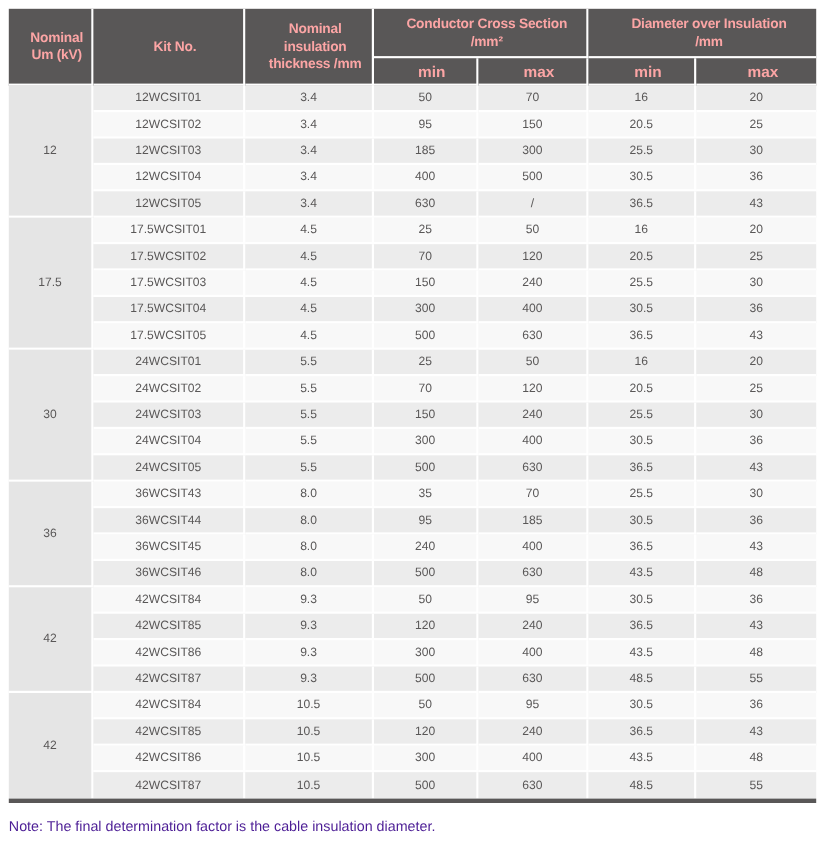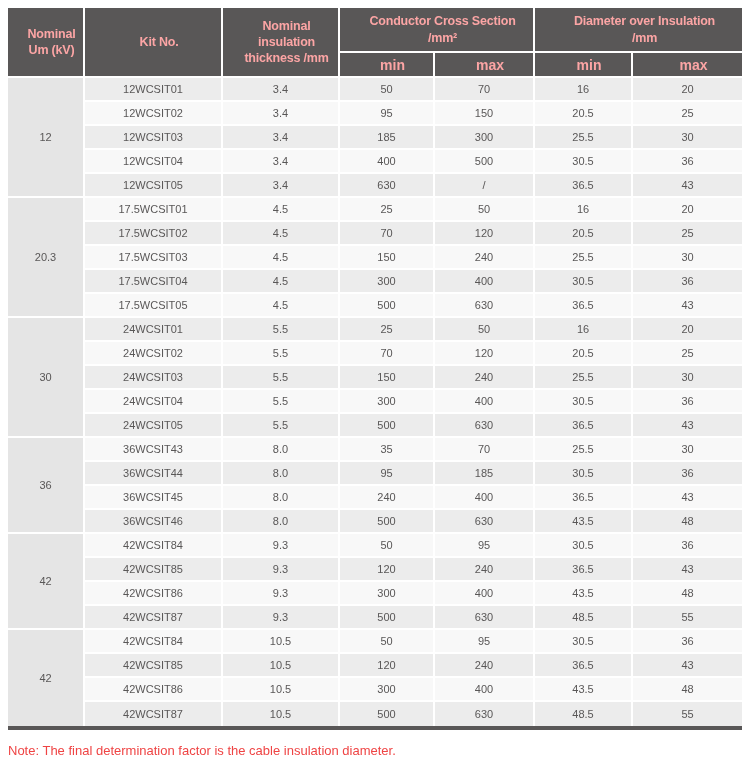--- a/index.html
+++ b/index.html
@@ -53,21 +53,21 @@
 
   .bottom-bar {
     width: 734px; height: 4px;
     background: #595757;
     margin-left: 8px;
   }
 
   .note {
     margin: 13px 0 0 8px;
     font-size: 13px;
-    color: #ef4444;
+    color: #4c1d95;
   }
 </style>
 </head>
 <body>
 
 <div class="page">
 
   <table class="spec-table">
     <colgroup>
       <col style="width:77px">
@@ -133,21 +133,21 @@
         </tr>
         <tr class="stripe-a">
           <td>12WCSIT05</td>
           <td>3.4</td>
           <td>630</td>
           <td>/</td>
           <td>36.5</td>
           <td>43</td>
         </tr>
         <tr class="stripe-b">
-          <td rowspan="5" class="voltage-cell">20.3</td>
+          <td rowspan="5" class="voltage-cell">17.5</td>
           <td>17.5WCSIT01</td>
           <td>4.5</td>
           <td>25</td>
           <td>50</td>
           <td>16</td>
           <td>20</td>
         </tr>
         <tr class="stripe-a">
           <td>17.5WCSIT02</td>
           <td>4.5</td>

